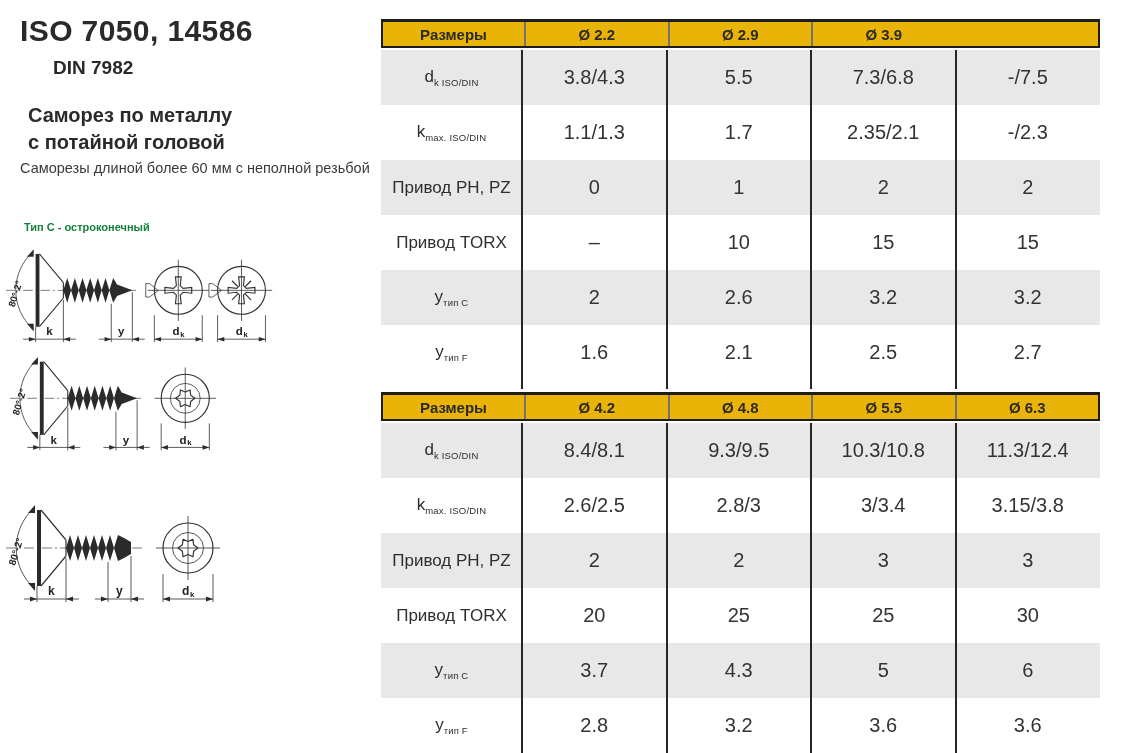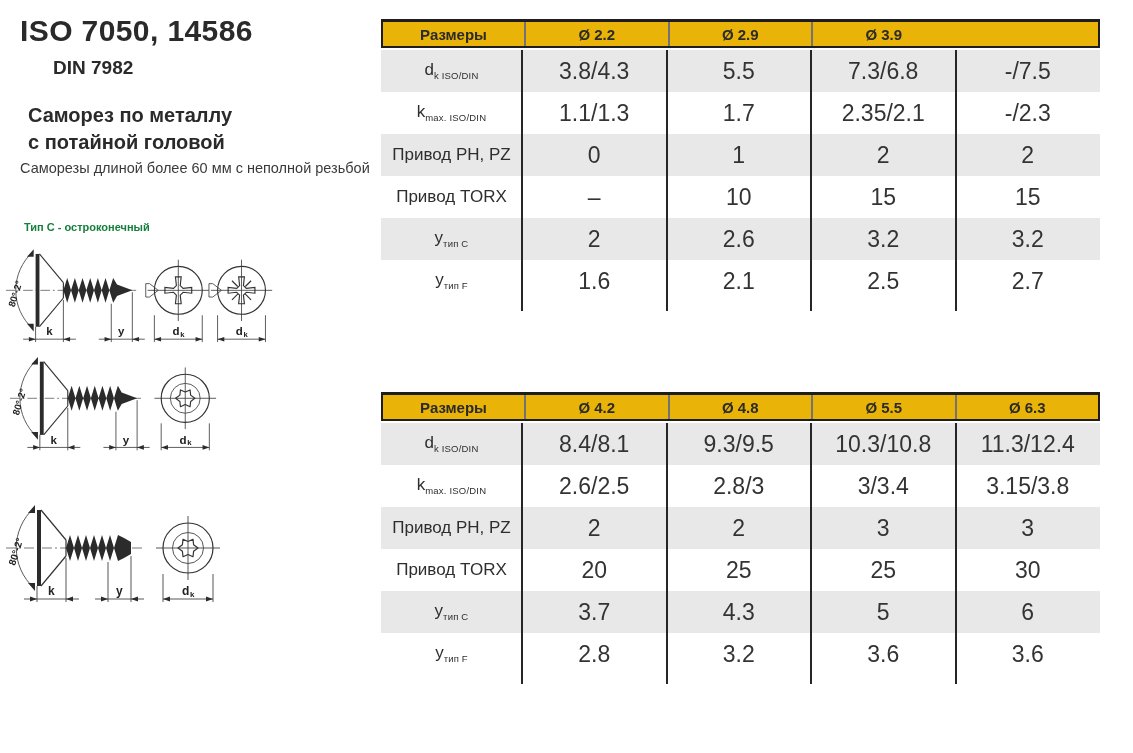--- a/index.html
+++ b/index.html
@@ -25,23 +25,23 @@
   .dimsub{font:bold 8px "Liberation Sans",sans-serif;fill:#222;}
   .angletext{font:bold 10px "Liberation Sans",sans-serif;fill:#222;}
   
   .dtable{position:absolute;left:381px;width:719px;}
   #table1{top:19px;} #table2{top:392px;}
   .thead{display:grid;grid-template-columns:141px repeat(4,1fr);background:#eab308;
          border:2px solid #1d1d1d;border-top-width:3px;box-sizing:border-box;}
   .th{text-align:center;font-weight:bold;font-size:15px;color:#2b2b2b;padding:4px 0 3px;}
   .th + .th{border-left:2px solid #737373;}
   .tbody{position:relative;margin-top:2px;}
-  .trow{display:grid;grid-template-columns:141px repeat(4,1fr);height:42px;align-items:center;text-align:center;}
+  .trow{display:grid;grid-template-columns:141px repeat(4,1fr);height:55px;align-items:center;text-align:center;}
   .trow.shade{background:#e8e8e8;}
-  .td.val{font-size:23px;color:#333;}
+  .td.val{font-size:20px;color:#333;}
   .td.label{font-size:17px;color:#2e2e2e;}
   .td.label sub{font-size:9.5px;letter-spacing:.2px;}
   .vline{position:absolute;top:0;bottom:-9px;width:2px;background:#262626;}
 </style>
 </head>
 <body>
 
 <div class="left-pane">
   <div class="main-title">ISO 7050, 14586</div>
   <div class="din-title">DIN 7982</div>

